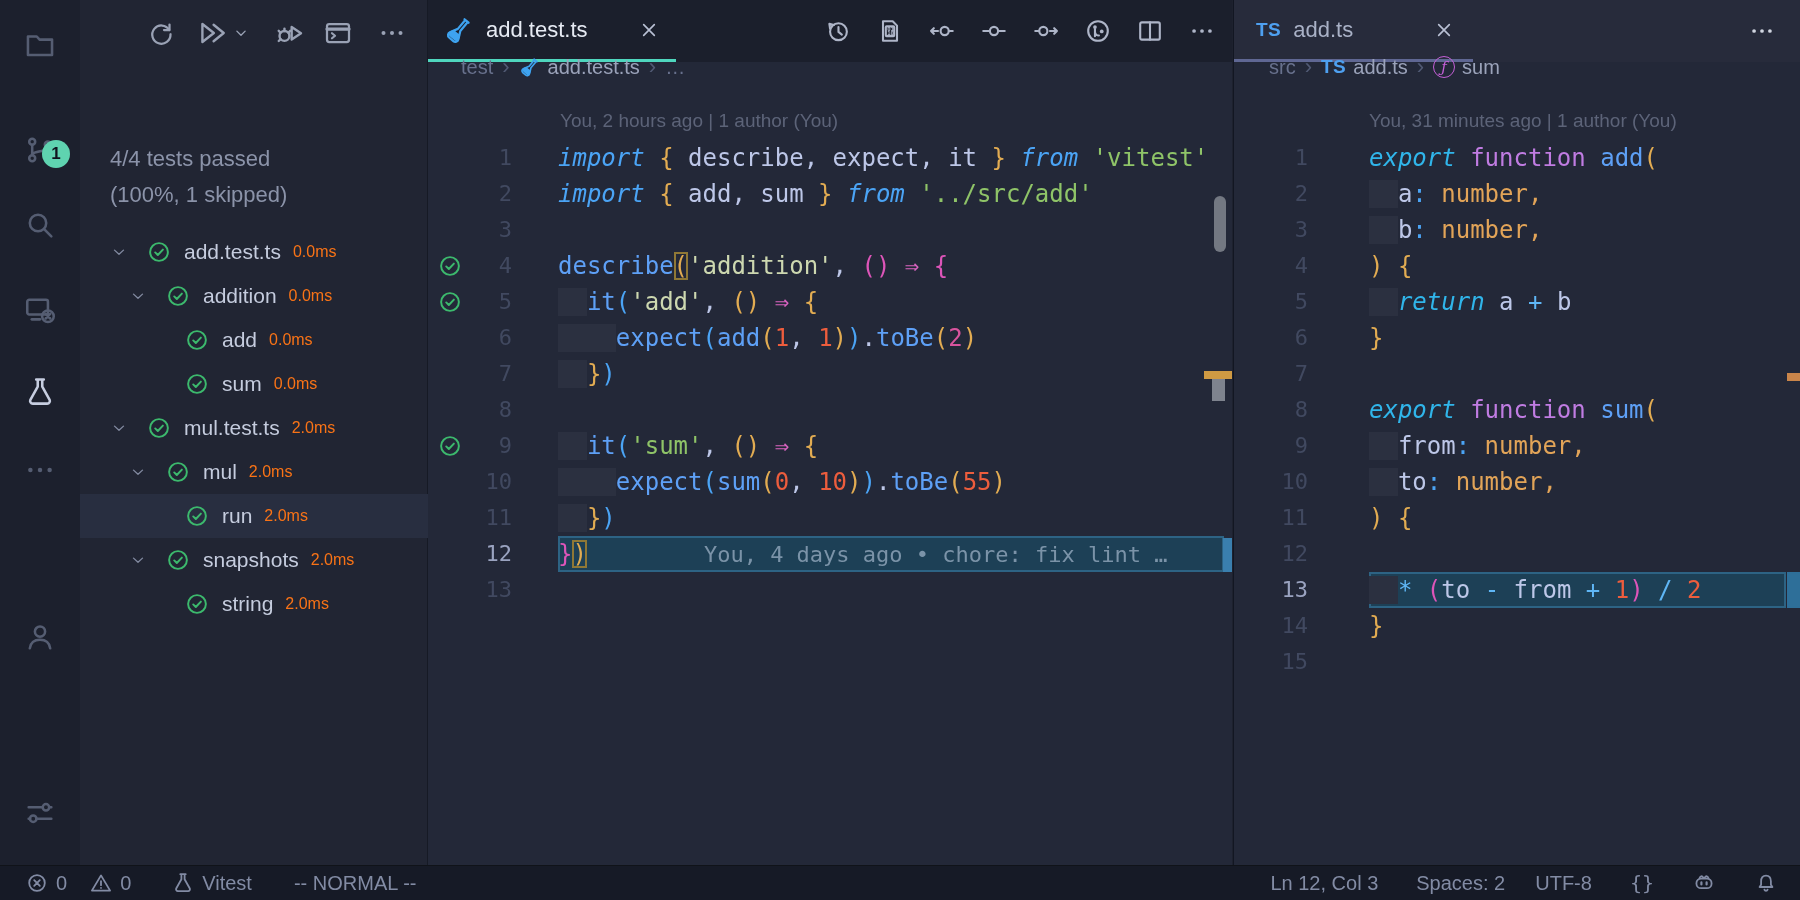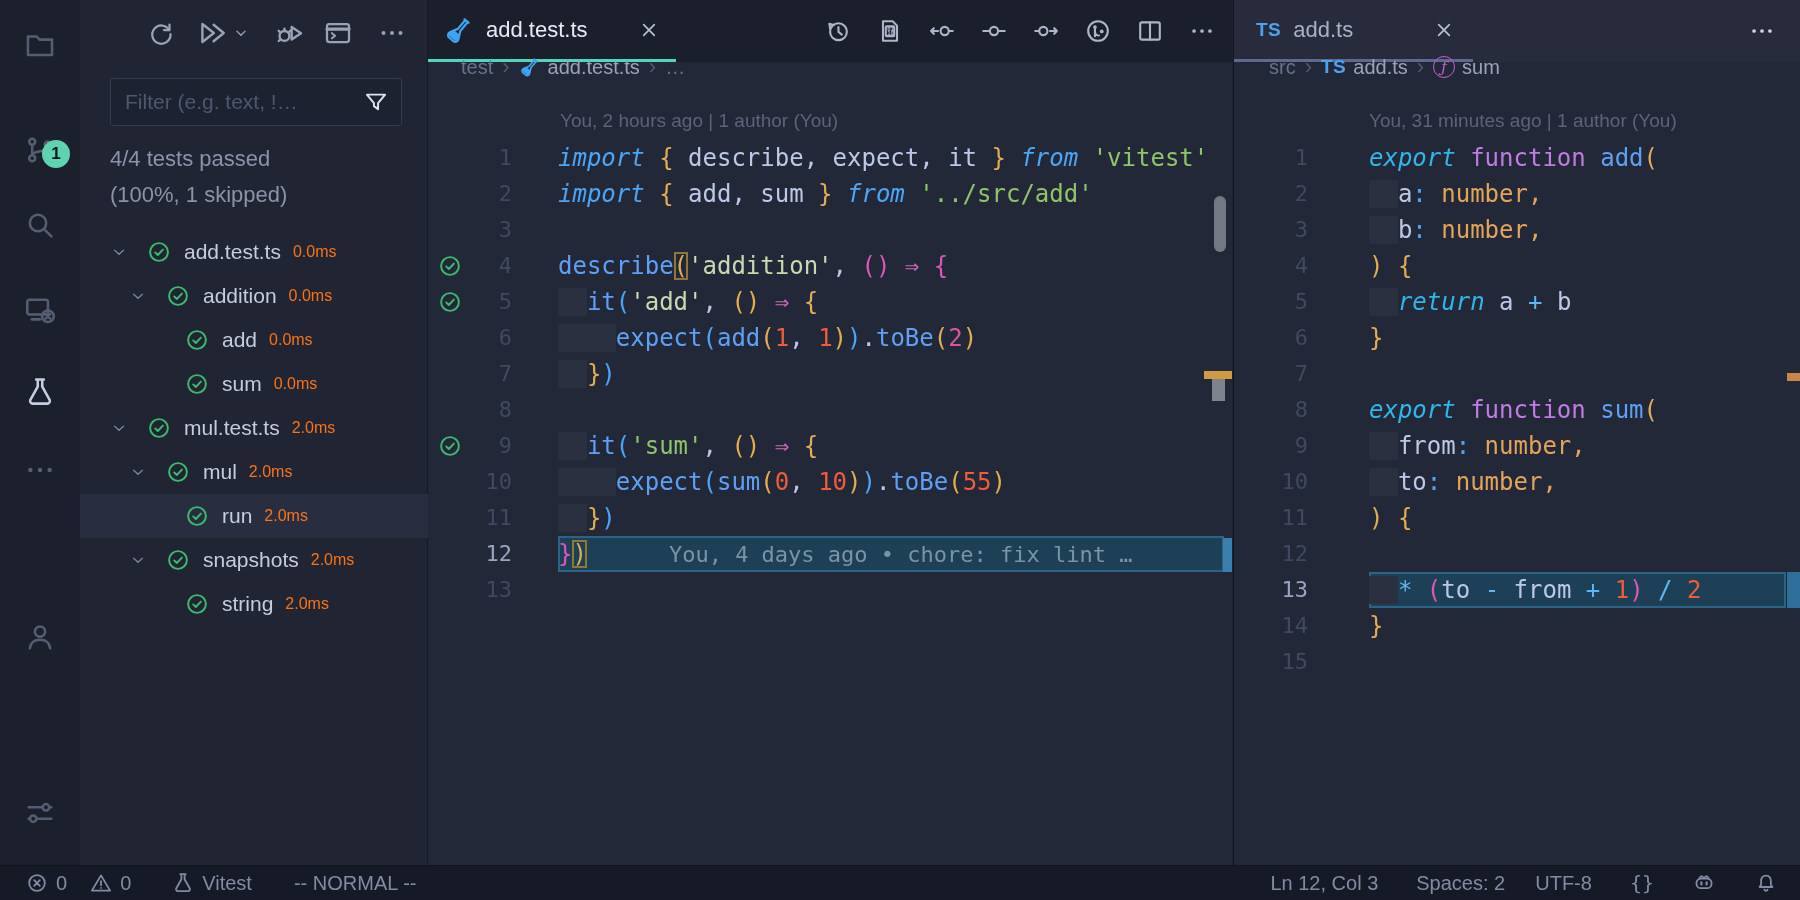--- a/index.html
+++ b/index.html
@@ -78,21 +78,21 @@
   .gi { width:44px; flex:none; display:flex; align-items:center; justify-content:center; }
   .gi .ic { width:26px; height:26px; color:#3cb96d; }
   .ln { flex:none; text-align:right; color:#414960; font-size:22px; }
   .e1 .ln { width:40px; } .e2 .ln { width:74px; }
   .cl.cur .ln { color:#9aa3c0; }
   .ct { flex:1; white-space:pre; color:#b8c2e0; }
   .e1 .ct { margin-left:46px; margin-right:8px; }
   .e2 .ct { margin-left:61px; margin-right:14px; }
   .cl.cur .ct { background:#1d4056; box-shadow:inset 0 0 0 2px #2d6384; }
   .iblk { background:#2b3040; }
-  .iblame { margin-left:82px; color:#7b93a8; font-size:22px; }
+  .iblame { margin-left:117px; color:#7b93a8; font-size:22px; }
 
   .kwi { color:#4ba4f5; font-style:italic; }
   .kwc { color:#30b5ea; font-style:italic; }
   .kwm { color:#c07ce2; }
   .fn  { color:#5ea0f6; }
   .py  { color:#e2ac52; }
   .pp  { color:#dd55b9; }
   .pb  { color:#4ba4f5; }
   .v   { color:#bdc7e8; }
   .str { color:#8fc468; }
@@ -217,26 +217,20 @@
           </svg>
         </div>
         <div class="sb-tool" style="left: 297px; top: 18px; height: 30px; width: 30px;">
           <svg class="ic" viewBox="0 0 24 24" style="width:30px;height:30px">
             <circle class="f" cx="5.2" cy="12" r="1.6"></circle>
             <circle class="f" cx="12" cy="12" r="1.6"></circle>
             <circle class="f" cx="18.8" cy="12" r="1.6"></circle>
           </svg>
         </div>
       </div>
-    <div class="filterbox">
-      <span class="ph">Filter (e.g. text, !…</span>
-      <svg class="ic" viewBox="0 0 24 24">
-          <path class="st" d="M3.6 5.2h16.8L13.9 13v5.6l-3.8-2.8v-2.8z"></path>
-        </svg>
-    </div>
     <div class="summary">
       <div>4/4 tests passed</div>
       <div>(100%, 1 skipped)</div>
     </div>
     <div class="tree" id="tree">
         <div class="trow" style="padding-left: 30px;">
           <span class="chev">
             <svg viewBox="0 0 24 24">
               <path class="st" d="M6 9.5l6 5.5 6-5.5"></path>
             </svg>

